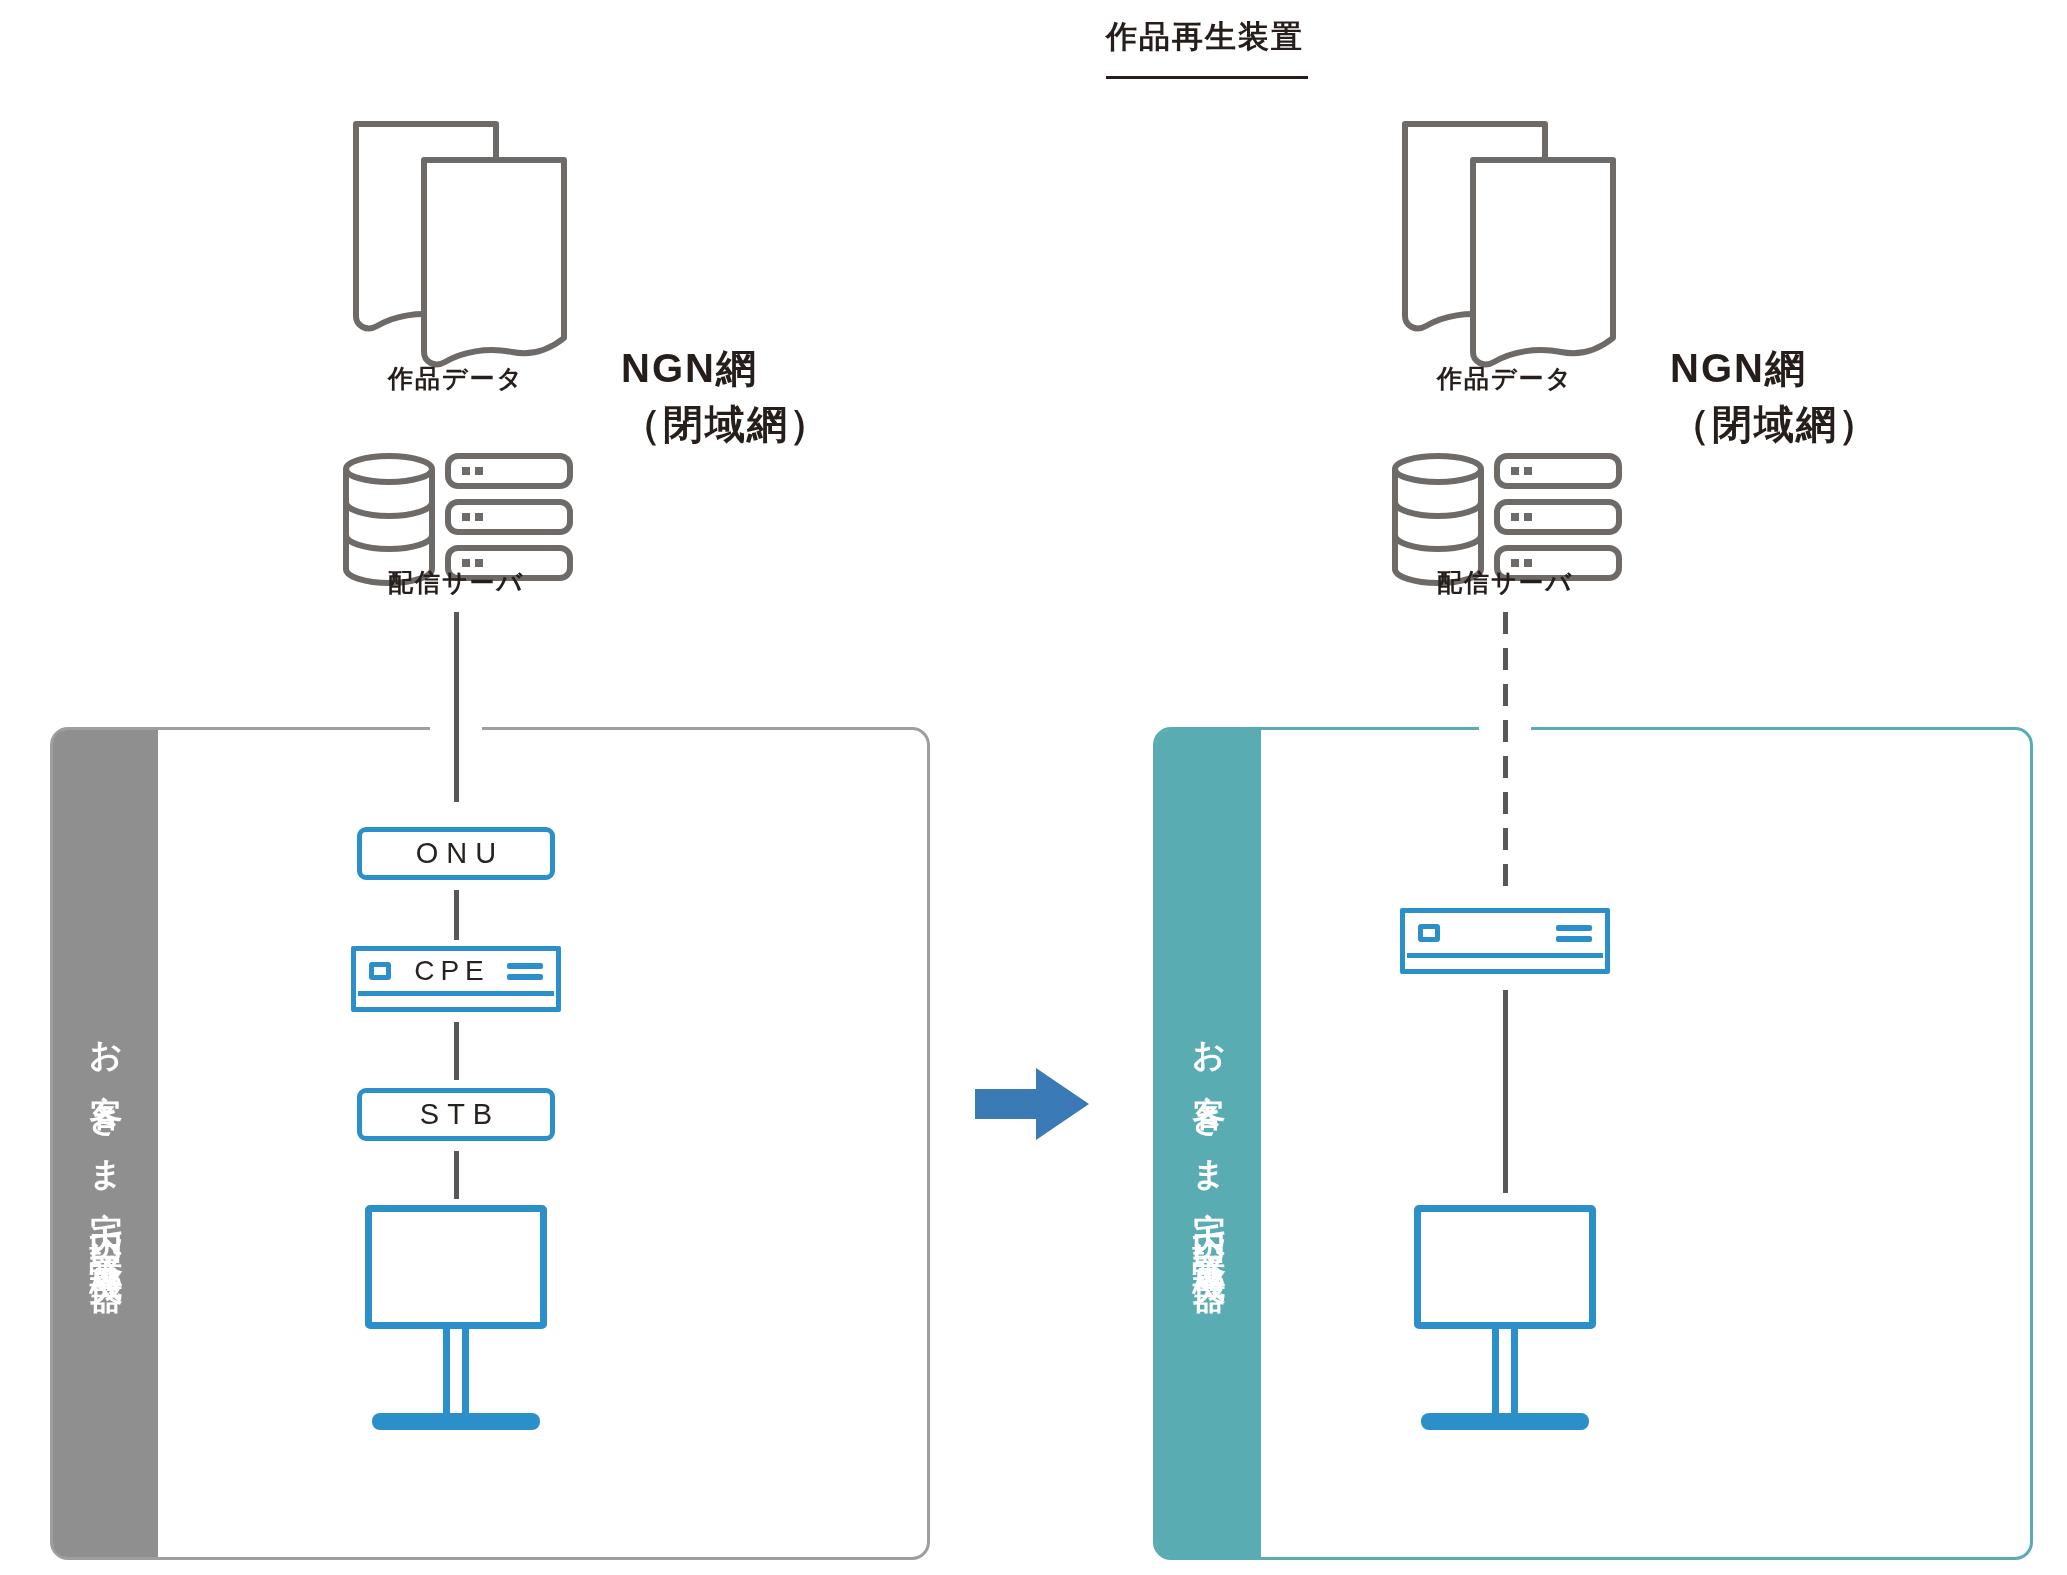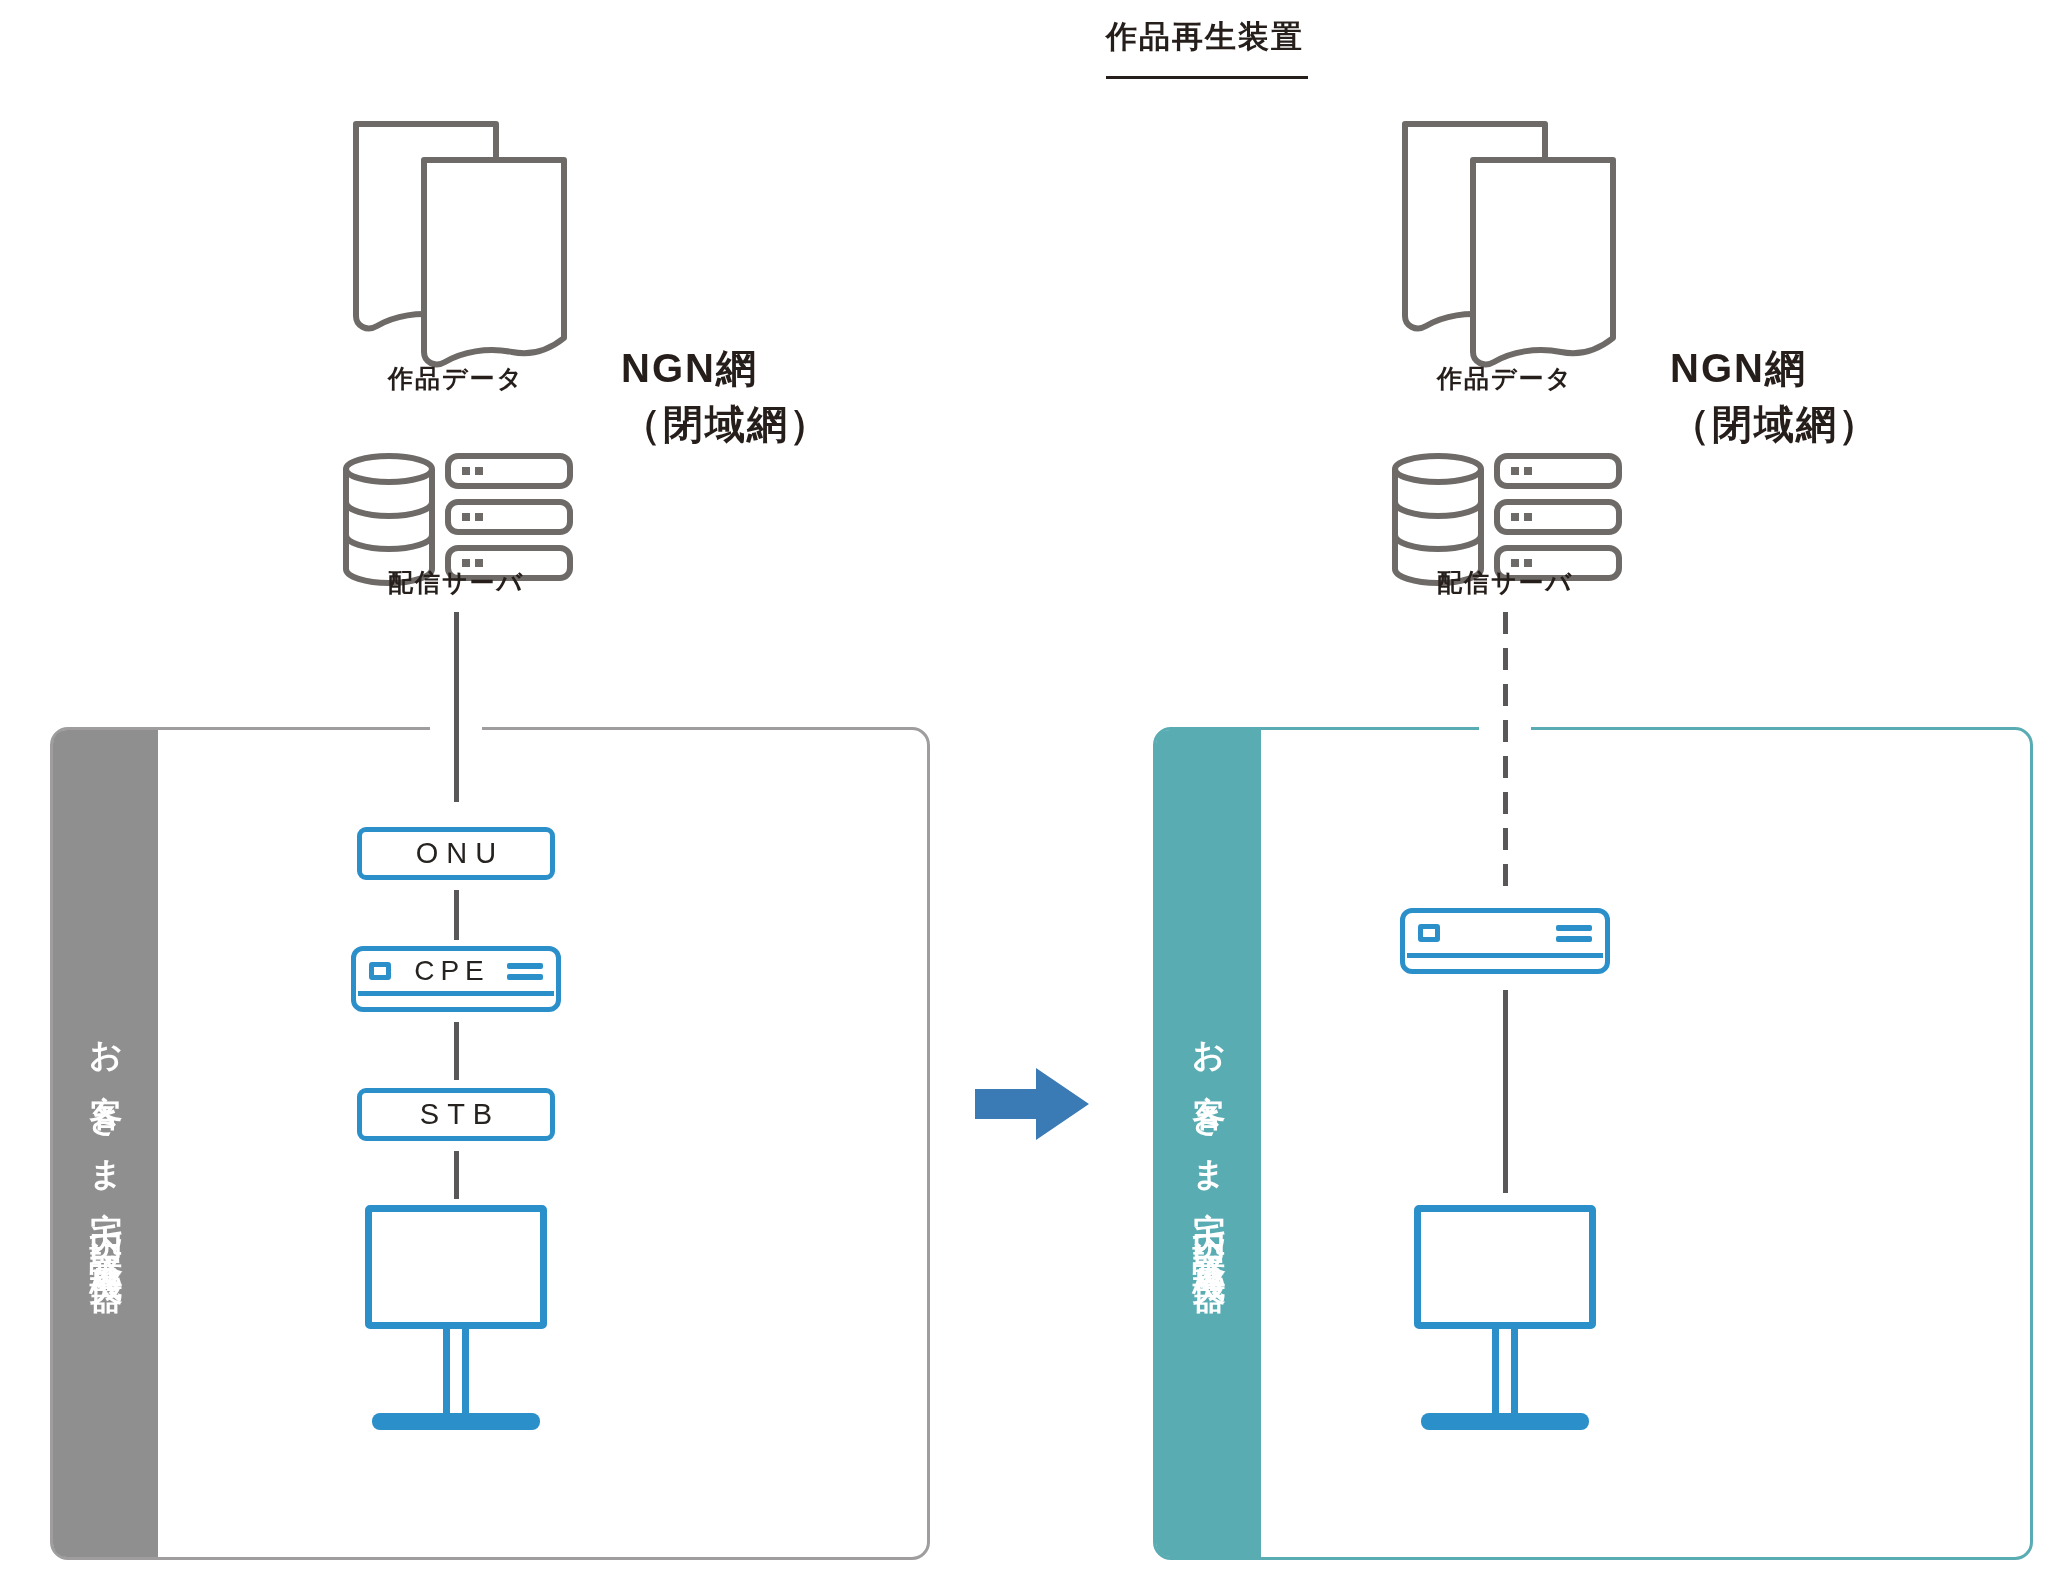--- a/index.html
+++ b/index.html
@@ -39,21 +39,21 @@
   .sidebar.new{background:var(--teal);}
   .side-label{writing-mode:vertical-rl;text-orientation:upright;color:#fff;font-size:33px;
     font-weight:600;letter-spacing:14px;white-space:nowrap;}
 
   .gap-mask{position:absolute;width:52px;height:11px;top:723px;background:#fff;z-index:2;}
 
   .device-box{position:absolute;width:198px;height:53px;border:5px solid var(--blue);border-radius:9px;
     background:#fff;display:flex;align-items:center;justify-content:center;z-index:4;}
   .device-code{font-size:29px;font-weight:500;letter-spacing:8px;color:#262220;text-indent:8px;}
 
-  .router-box{position:absolute;width:210px;height:66px;border:5px solid var(--blue);border-radius:12px;
+  .router-box{position:absolute;width:210px;height:66px;border:5px solid var(--blue);border-radius:2px;
     background:#fff;z-index:4;}
   .router-top{position:absolute;left:0;right:0;top:0;height:40px;display:flex;align-items:center;}
   .router-port{width:22px;height:18px;border:5px solid var(--blue);border-radius:3px;margin-left:13px;}
   .router-code{flex:1;text-align:center;font-size:28px;font-weight:500;letter-spacing:6px;color:#262220;text-indent:6px;}
   .router-vents{margin-right:13px;display:flex;flex-direction:column;gap:5px;}
   .router-vents i{display:block;width:36px;height:6px;background:var(--blue);border-radius:2px;}
   .router-sep{position:absolute;left:2px;right:2px;bottom:11px;height:5px;background:var(--blue);}
 
   .big-label{position:absolute;font-size:37px;font-weight:700;letter-spacing:3px;color:var(--ink);
     display:flex;align-items:center;white-space:nowrap;}

